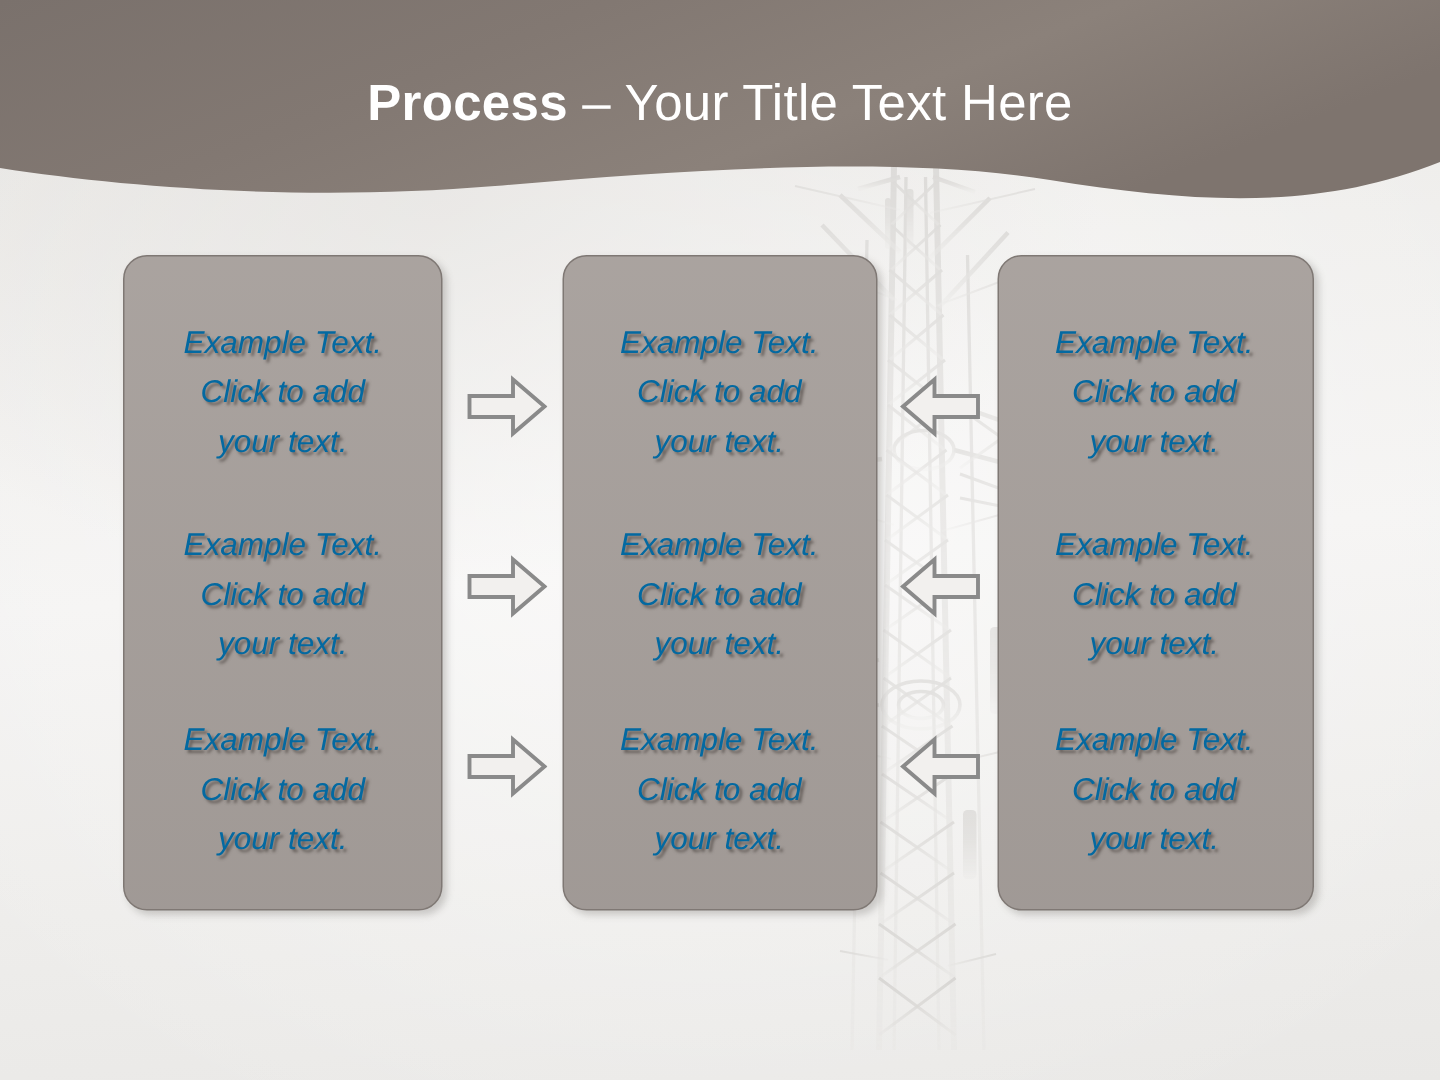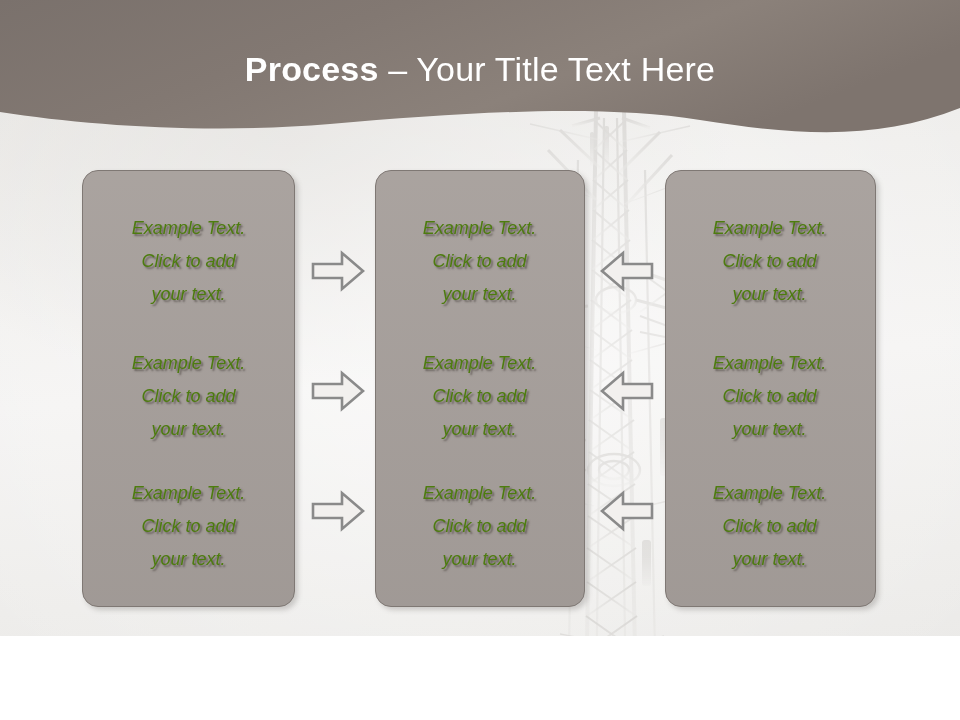--- a/index.html
+++ b/index.html
@@ -8,21 +8,21 @@
     padding: 0;
     background: #ffffff;
   }
   body {
     font-family: "Liberation Sans", sans-serif;
   }
 
   #slide {
     position: relative;
     width: 960px;
-    height: 636px;
+    height: 720px;
     overflow: hidden;
     background: #efeeec;
   }
 
   
   .bg-photo {
     position: absolute;
     left: 0; top: 0;
     width: 960px; height: 720px;
     background:
@@ -79,23 +79,23 @@
     border-radius: 15px;
     background: linear-gradient(180deg, rgba(255,255,255,0.045) 0%, rgba(0,0,0,0.035) 100%);
     pointer-events: none;
   }
 
   
   .tblock {
     position: absolute;
     text-align: center;
     font-style: italic;
-    font-size: 18px;
+    font-size: 21px;
     line-height: 33px;
-    color: #4d7c0f;
+    color: #0369a1;
     text-shadow: 2px 2px 2px rgba(80,74,70,0.75);
     white-space: pre-line;
   }
 
   
   .arrow {
     position: absolute;
   }
 </style>
 </head>

